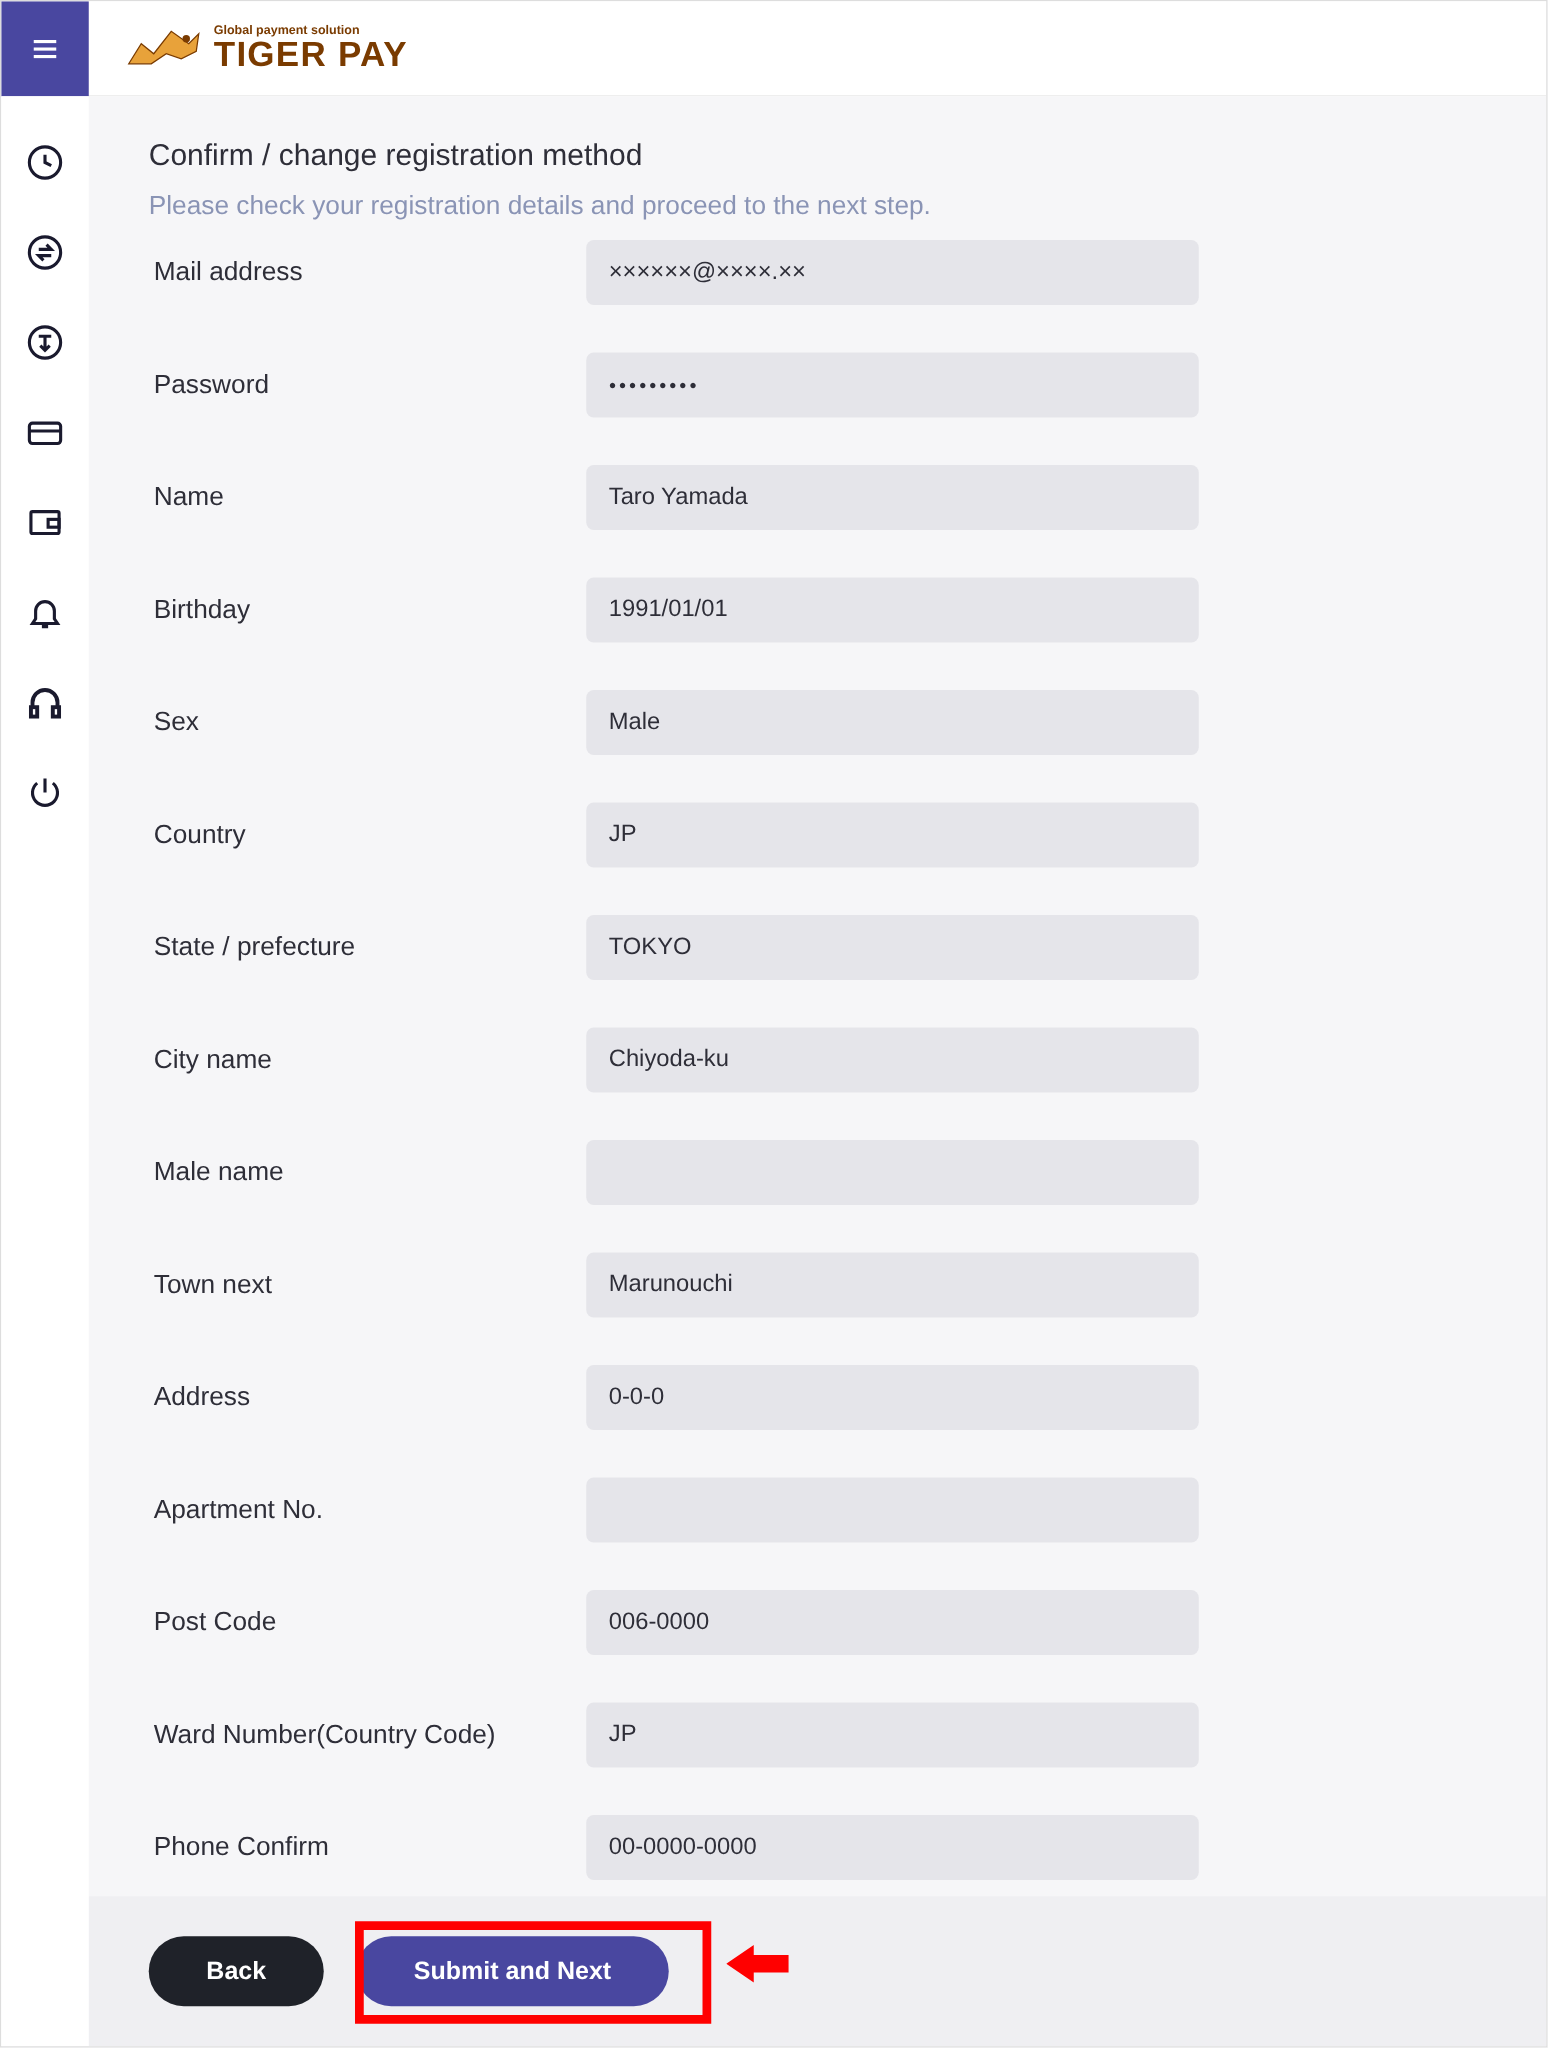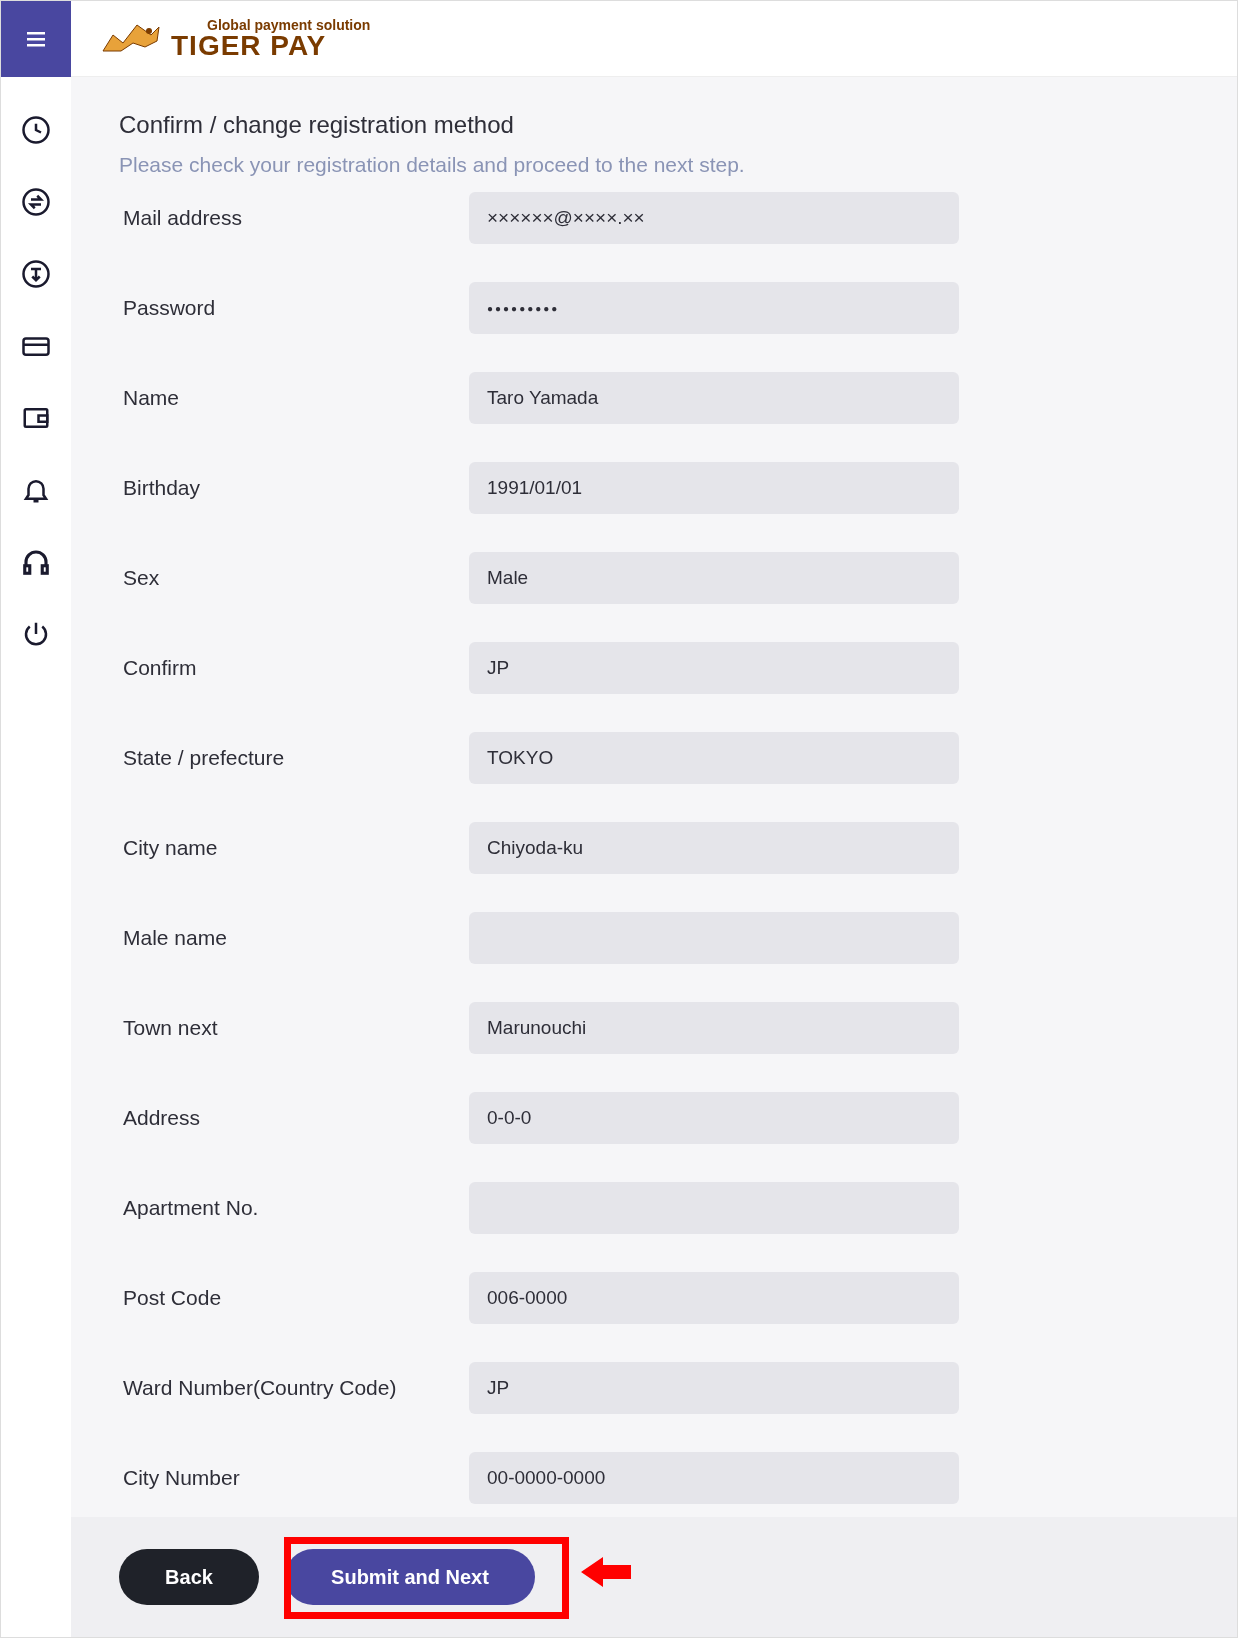--- a/index.html
+++ b/index.html
@@ -34,24 +34,23 @@
     align-items: center;
     gap: 8px;
   }
   .logo-tiger {
     width: 64px;
     height: 44px;
     position: relative;
   }
   .logo-text-stack { line-height: 1; }
   .logo-small {
-    font-size: 14px;
+    font-size: 10px;
     color: #7a3b00;
     font-weight: 600;
-    margin-left: 36px;
   }
   .logo-big {
     font-size: 28px;
     font-weight: 900;
     color: #7a3b00;
     letter-spacing: 1px;
   }
   .page {
     display: flex;
     height: calc(100% - 76px);
@@ -251,21 +250,21 @@
         </div>
       <div class="row">
           <div class="label">Birthday</div>
           <div class="value-box">1991/01/01</div>
         </div>
       <div class="row">
           <div class="label">Sex</div>
           <div class="value-box">Male</div>
         </div>
       <div class="row">
-          <div class="label">Confirm</div>
+          <div class="label">Country</div>
           <div class="value-box">JP</div>
         </div>
       <div class="row">
           <div class="label">State / prefecture</div>
           <div class="value-box">TOKYO</div>
         </div>
       <div class="row">
           <div class="label">City name</div>
           <div class="value-box">Chiyoda-ku</div>
         </div>
@@ -287,21 +286,21 @@
         </div>
       <div class="row">
           <div class="label">Post Code</div>
           <div class="value-box">006-0000</div>
         </div>
       <div class="row">
           <div class="label">Ward Number(Country Code)</div>
           <div class="value-box">JP</div>
         </div>
       <div class="row">
-          <div class="label">City Number</div>
+          <div class="label">Phone Confirm</div>
           <div class="value-box">00-0000-0000</div>
         </div>
       <div class="row">
           <div class="label">Language</div>
           <div class="value-box">Japanese</div>
         </div>
     </div>
 
     <div class="footer">
       <button class="btn btn-back">Back</button>

